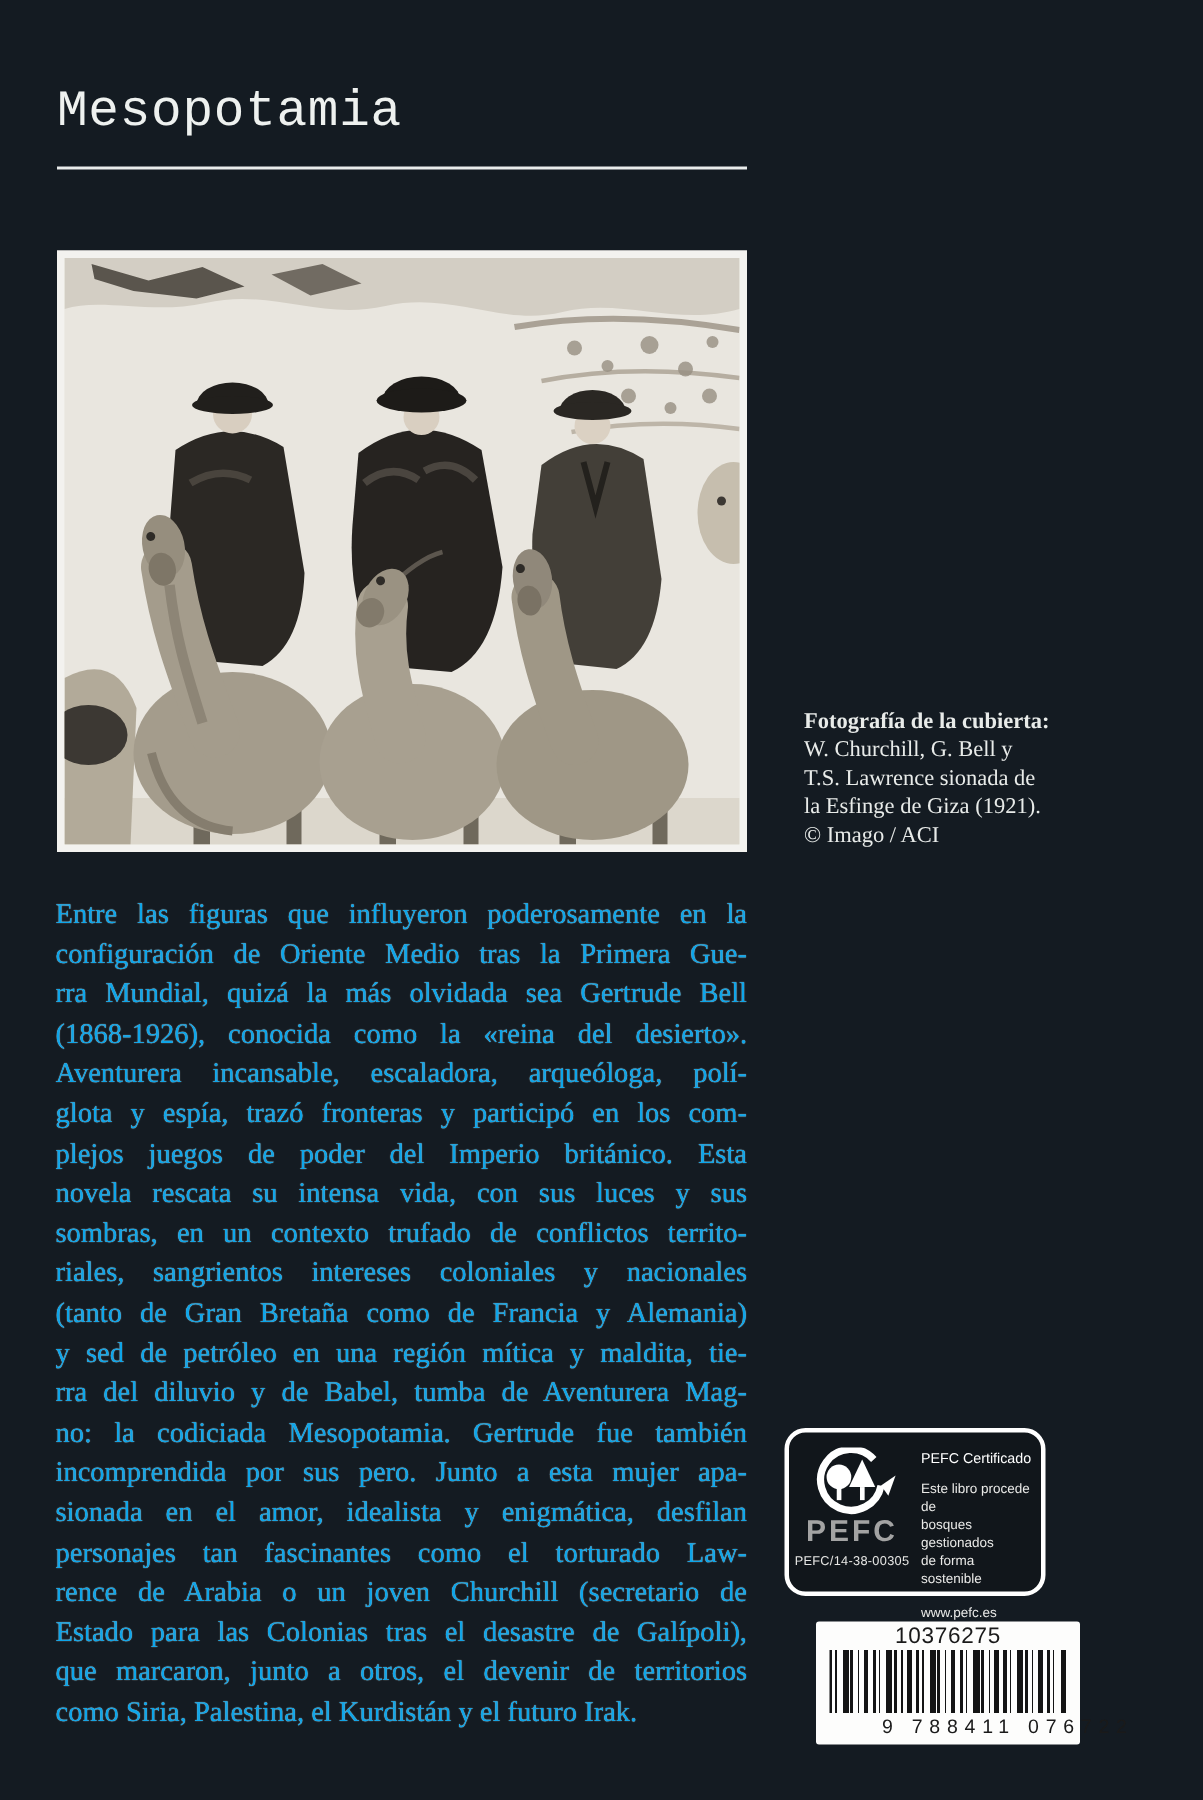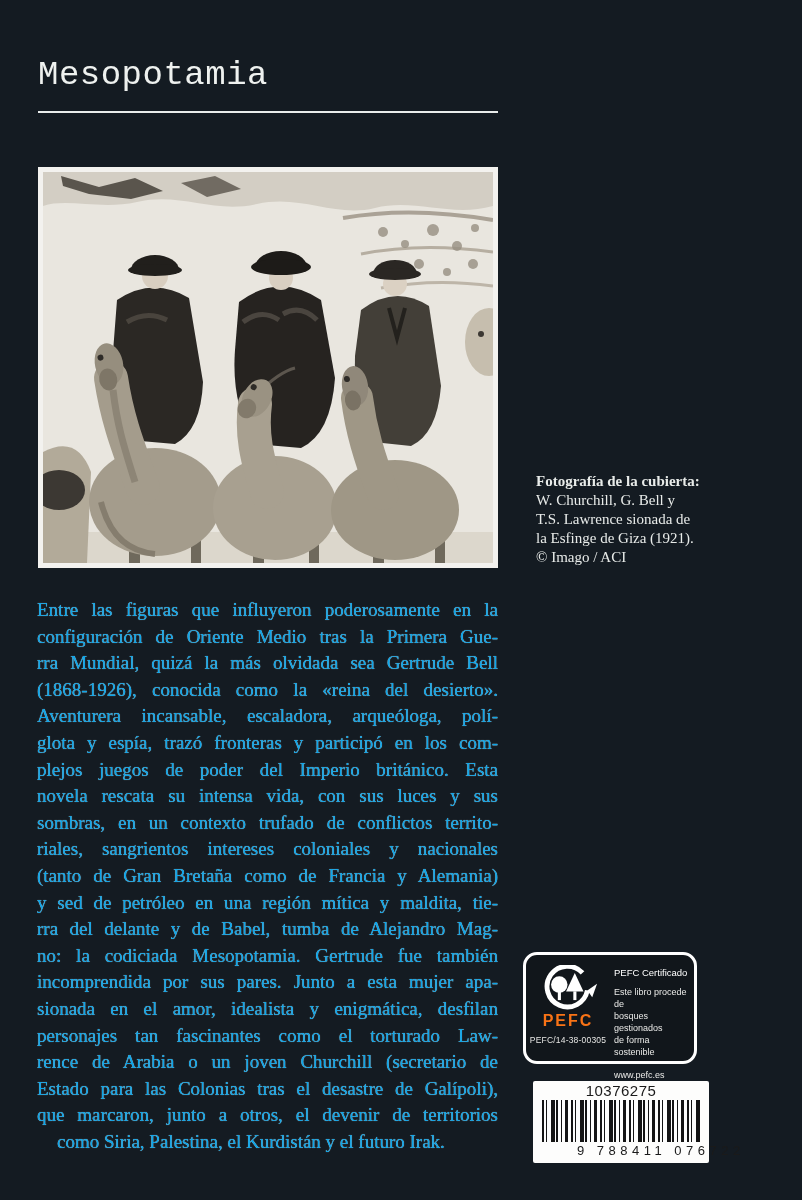--- a/index.html
+++ b/index.html
@@ -40,49 +40,49 @@
     font-size:19px;line-height:26.6px;
     color:#0ea5e9;
     text-shadow:0 0 .7px rgba(240,243,240,.9);
   }
   .pline{
     text-align:justify;
     text-align-last:justify;
     white-space:normal;
     height:26.6px;overflow:hidden;
   }
-  .pline.last{text-align-last:left;margin-left:20px;}
+  .pline.last{text-align-last:left;}
   
   .pefc-box{
     position:absolute;left:523px;top:952px;
     width:174px;height:112px;box-sizing:border-box;
     border:3px solid #ffffff;border-radius:14px;
     background:#11161b;
     font-family:"Liberation Sans", sans-serif;
     display:flex;align-items:stretch;
   }
   .pefc-left{
     width:84px;display:flex;flex-direction:column;align-items:center;
     padding-top:10px;
   }
   .pefc-word{
-    font-size:16px;font-weight:700;letter-spacing:2px;color:#f97316;line-height:20px;margin-top:1px;
+    font-size:20px;font-weight:700;letter-spacing:2px;color:#a3a3a3;line-height:20px;margin-top:1px;
   }
   .pefc-code{
     font-size:8.5px;color:#e6e6e4;margin-top:4px;letter-spacing:.2px;
   }
   .pefc-right{
     flex:1;padding:12px 6px 0 4px;color:#e9e9e7;
   }
   .pefc-title{font-size:9.5px;font-weight:400;color:#fff;}
   .pefc-desc{margin-top:8px;font-size:9px;line-height:12px;}
   .pefc-url{margin-top:12px;font-size:9px;}
   
   .barcode{
-    position:absolute;left:533px;top:1081px;
+    position:absolute;left:544px;top:1081px;
     width:176px;height:82px;box-sizing:border-box;
     background:#fdfdfc;border-radius:2px;
     font-family:"Liberation Sans", sans-serif;
     color:#1a1a1a;text-align:center;
   }
   .barcode-top{font-size:15px;line-height:18px;padding-top:1px;letter-spacing:.5px;}
   .bars{
     height:42px;margin:0 9px;
     background-color:#fdfdfc;
     background-image:repeating-linear-gradient(90deg,
@@ -209,23 +209,23 @@
     <div class="pline">rra Mundial, quizá la más olvidada sea Gertrude Bell</div>
     <div class="pline">(1868-1926), conocida como la «reina del desierto».</div>
     <div class="pline">Aventurera incansable, escaladora, arqueóloga, polí-</div>
     <div class="pline">glota y espía, trazó fronteras y participó en los com-</div>
     <div class="pline">plejos juegos de poder del Imperio británico. Esta</div>
     <div class="pline">novela rescata su intensa vida, con sus luces y sus</div>
     <div class="pline">sombras, en un contexto trufado de conflictos territo-</div>
     <div class="pline">riales, sangrientos intereses coloniales y nacionales</div>
     <div class="pline">(tanto de Gran Bretaña como de Francia y Alemania)</div>
     <div class="pline">y sed de petróleo en una región mítica y maldita, tie-</div>
-    <div class="pline">rra del delante y de Babel, tumba de Alejandro Mag-</div>
+    <div class="pline">rra del diluvio y de Babel, tumba de Aventurera Mag-</div>
     <div class="pline">no: la codiciada Mesopotamia. Gertrude fue también</div>
-    <div class="pline">incomprendida por sus pares. Junto a esta mujer apa-</div>
+    <div class="pline">incomprendida por sus pero. Junto a esta mujer apa-</div>
     <div class="pline">sionada en el amor, idealista y enigmática, desfilan</div>
     <div class="pline">personajes tan fascinantes como el torturado Law-</div>
     <div class="pline">rence de Arabia o un joven Churchill (secretario de</div>
     <div class="pline">Estado para las Colonias tras el desastre de Galípoli),</div>
     <div class="pline">que marcaron, junto a otros, el devenir de territorios</div>
     <div class="pline last">como Siria, Palestina, el Kurdistán y el futuro Irak.</div>
   </div>
 
   <div class="pefc-box">
     <div class="pefc-left">

